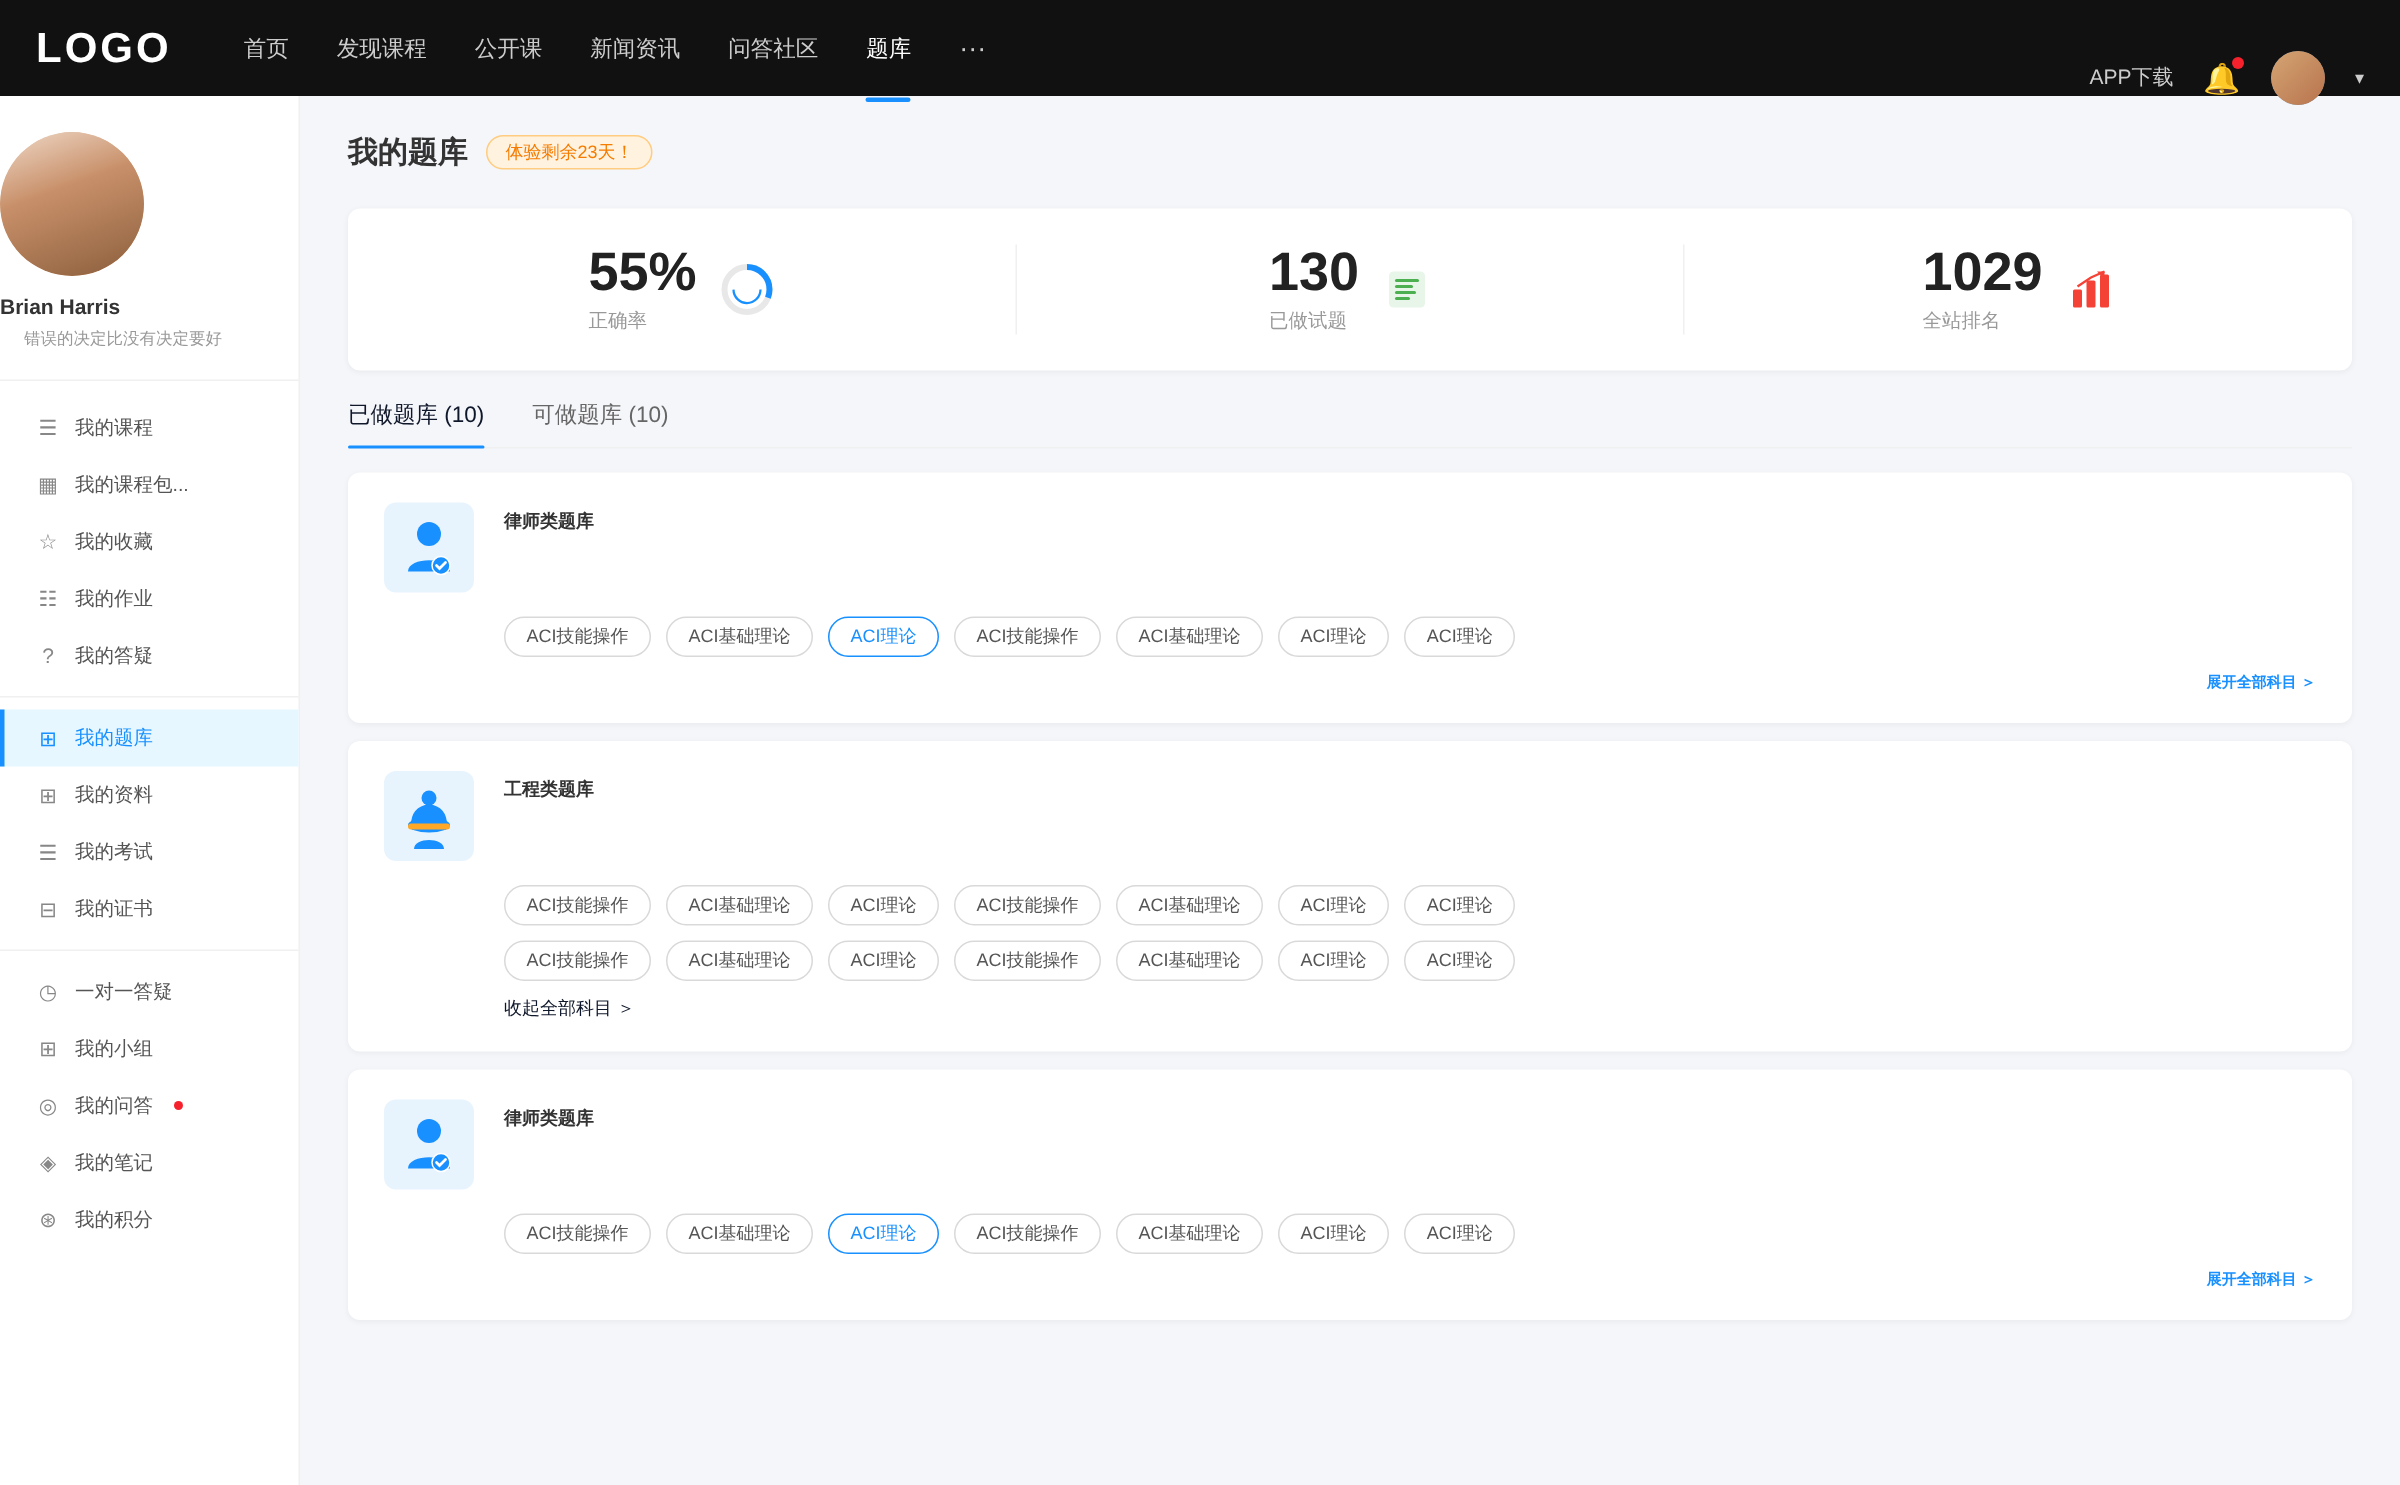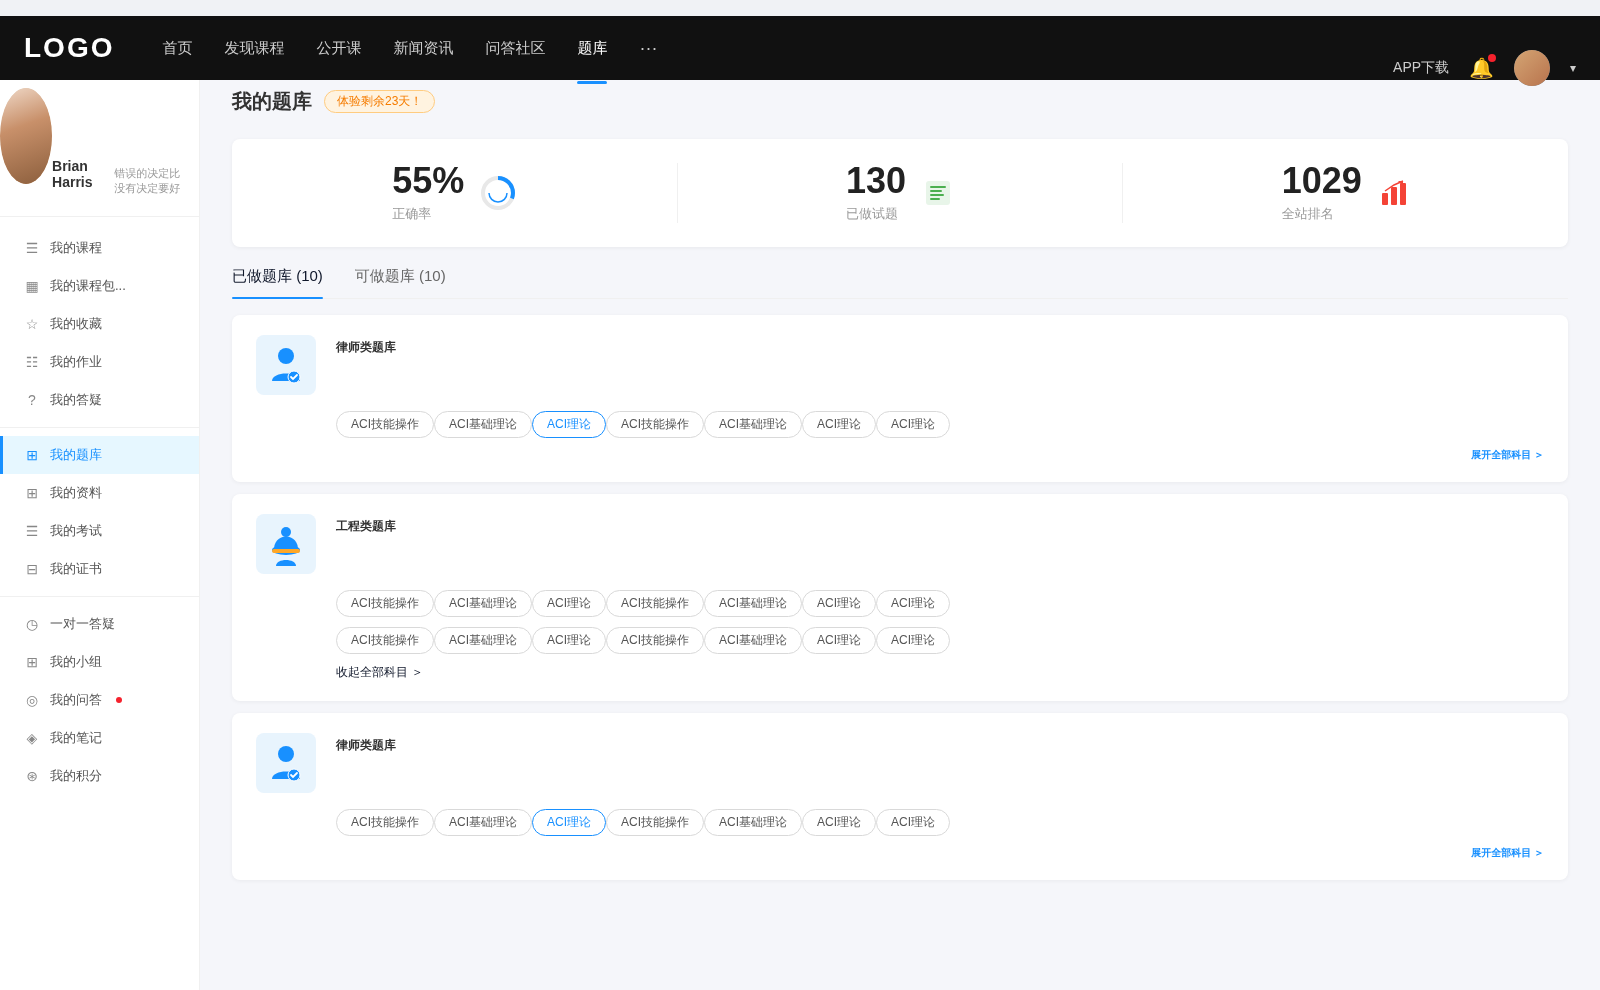--- a/index.html
+++ b/index.html
@@ -5,21 +5,21 @@
     * { box-sizing: border-box; margin: 0; padding: 0; }
     body { font-family: -apple-system, BlinkMacSystemFont, 'PingFang SC', 'Microsoft YaHei', sans-serif; background: #f0f2f5; color: #333; }
 
     
     .navbar {
       background: #111;
       height: 64px;
       display: flex;
       align-items: center;
       padding: 0 24px;
-      position: fixed; top: 16px; left: 0; right: 0; z-index: 100;
+      position: fixed; top: 0; left: 0; right: 0; z-index: 100;
     }
     .nav-logo {
       color: #fff;
       font-size: 28px;
       font-weight: 900;
       letter-spacing: 2px;
       margin-right: 48px;
       min-width: 80px;
     }
     .nav-links {
@@ -97,21 +97,22 @@
     .sidebar {
       width: 200px;
       background: #fff;
       min-height: calc(100vh - 64px);
       padding: 24px 0;
       flex-shrink: 0;
       border-right: 1px solid #f0f0f0;
     }
     .sidebar-avatar-area {
       display: flex;
-      align-items: flex-end;
+      flex-direction: column;
+      align-items: flex-start;
       padding-bottom: 20px;
       border-bottom: 1px solid #f0f0f0;
       margin-bottom: 12px;
     }
     .sidebar-avatar {
       width: 96px; height: 96px;
       border-radius: 50%;
       background: linear-gradient(135deg, #e8d5c0, #c4926a);
       overflow: hidden;
       margin-bottom: 12px;
@@ -305,20 +306,21 @@
       font-weight: 600;
       color: #333;
       padding-top: 4px;
     }
     .qbank-tags-area {
       margin-left: 80px;
     }
     .qbank-tags-row {
       display: flex;
       flex-wrap: nowrap;
+      gap: 10px;
       margin-bottom: 10px;
       align-items: flex-end;
     }
     .qbank-tag {
       border: 1px solid #d9d9d9;
       border-radius: 16px;
       padding: 4px 14px;
       font-size: 12px;
       color: #555;
       cursor: pointer;

